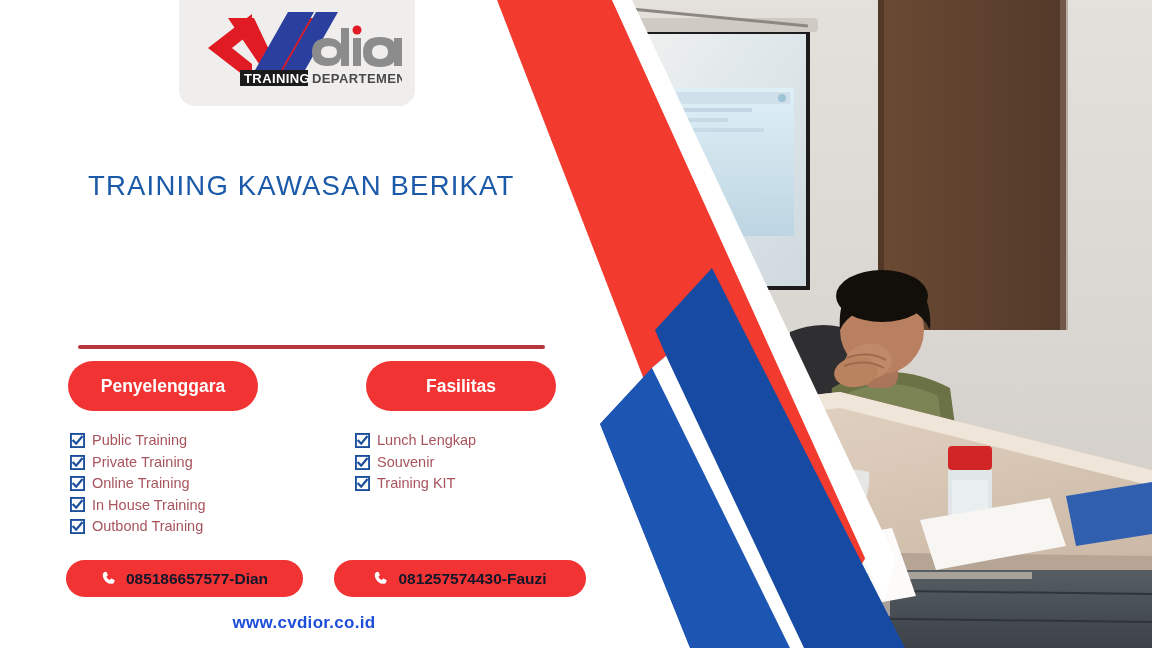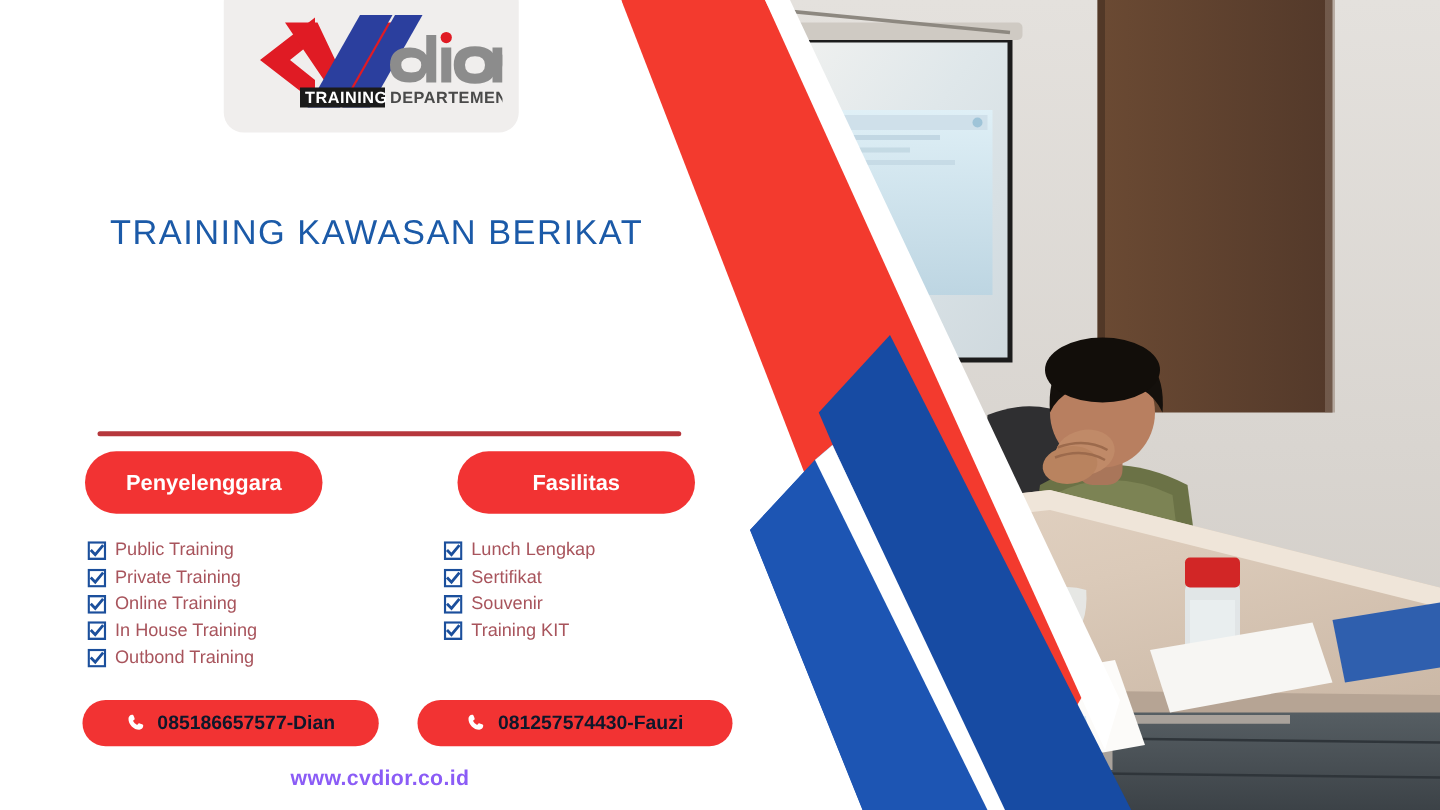--- a/index.html
+++ b/index.html
@@ -149,21 +149,21 @@
   .contact-b { left: 268px; width: 252px; }
   .phone-ico { flex: 0 0 auto; width: 17px; height: 17px; display: block; }
 
   .website {
     position: absolute;
     left: 0; top: 613px;
     width: 608px;
     text-align: center;
     font-size: 17px;
     font-weight: 700;
-    color: #8b5cf6;
+    color: #1d4ed8;
     letter-spacing: 0.3px;
   }
 </style>
 </head>
 <body>
 
 <div id="flyer">
 
   <div class="photo-panel">
     <svg viewBox="0 0 662 648" xmlns="http://www.w3.org/2000/svg" aria-label="training room photo">
@@ -446,27 +446,20 @@
         </div>
       </div>
 
       <div class="list-col right">
         <div class="list-item">
           <svg class="chk" viewBox="0 0 16 16">
             <rect x="1" y="1" width="14" height="14" fill="#ffffff" stroke="#1b4f9c" stroke-width="2"></rect>
             <path d="M3.6 8.3 L6.6 11.4 L12.6 4.2" fill="none" stroke="#1b4f9c" stroke-width="2.4" stroke-linecap="square"></path>
           </svg>
           <span class="list-label">Lunch Lengkap</span>
-        </div>
-        <div class="list-item">
-          <svg class="chk" viewBox="0 0 16 16">
-            <rect x="1" y="1" width="14" height="14" fill="#ffffff" stroke="#1b4f9c" stroke-width="2"></rect>
-            <path d="M3.6 8.3 L6.6 11.4 L12.6 4.2" fill="none" stroke="#1b4f9c" stroke-width="2.4" stroke-linecap="square"></path>
-          </svg>
-          <span class="list-label">Sertifikat</span>
         </div>
         <div class="list-item">
           <svg class="chk" viewBox="0 0 16 16">
             <rect x="1" y="1" width="14" height="14" fill="#ffffff" stroke="#1b4f9c" stroke-width="2"></rect>
             <path d="M3.6 8.3 L6.6 11.4 L12.6 4.2" fill="none" stroke="#1b4f9c" stroke-width="2.4" stroke-linecap="square"></path>
           </svg>
           <span class="list-label">Souvenir</span>
         </div>
         <div class="list-item">
           <svg class="chk" viewBox="0 0 16 16">

